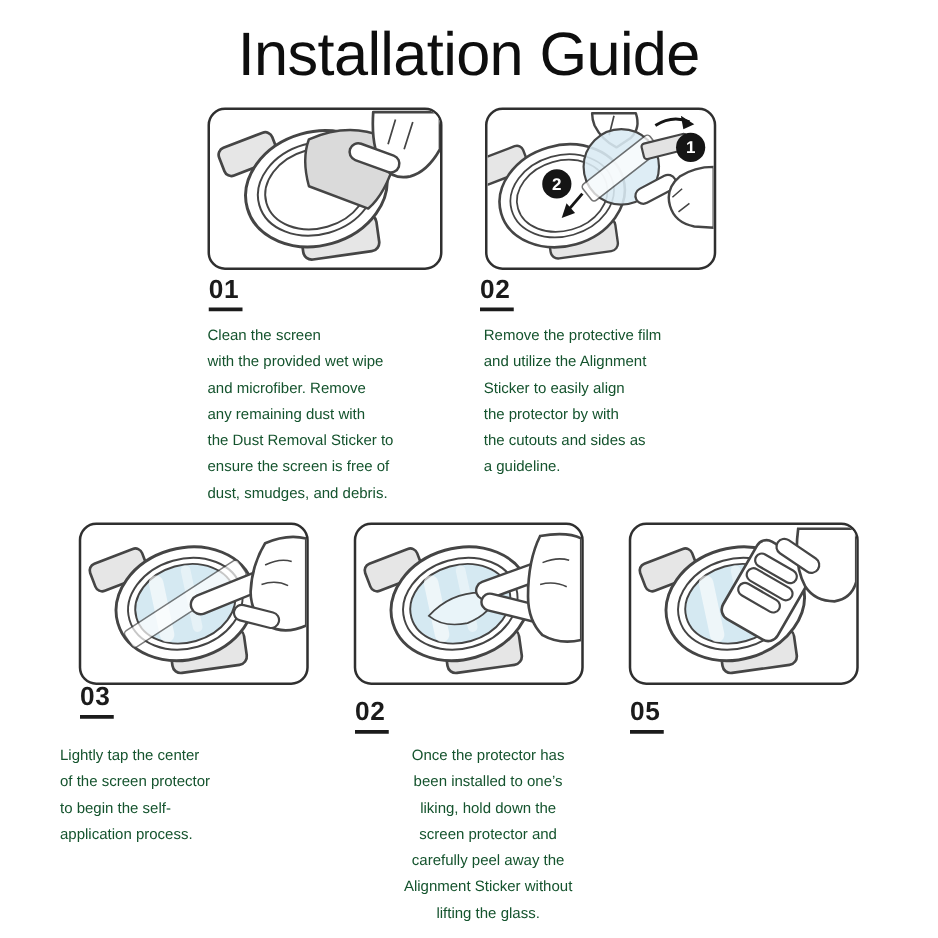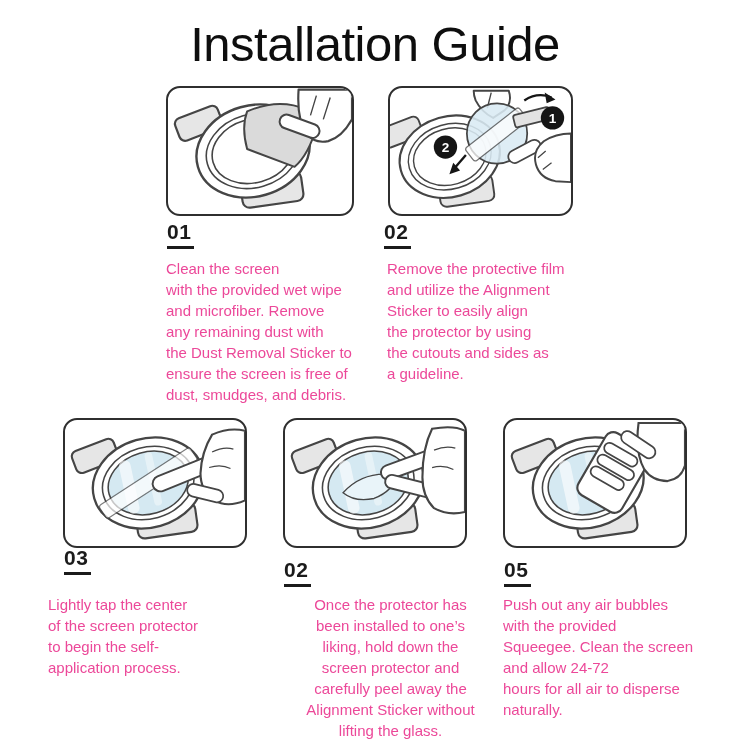--- a/index.html
+++ b/index.html
@@ -4,21 +4,21 @@
 <style>
   html,body{margin:0;padding:0;background:#ffffff;}
   .page{position:relative;width:750px;height:750px;background:#ffffff;overflow:hidden;
         font-family:"Liberation Sans",sans-serif;color:#2b2b2b;}
   .title{position:absolute;left:0;top:16px;width:750px;text-align:center;
          font-size:49px;font-weight:400;color:#0e0e0e;letter-spacing:-0.5px;}
   .figbox{position:absolute;border:2.4px solid #2f2f2f;border-radius:14px;background:#ffffff;overflow:hidden;}
   .figbox svg{display:block;width:100%;height:100%;}
   .stepnum{position:absolute;font-size:21px;font-weight:700;color:#1b1b1b;letter-spacing:0.5px;line-height:20px;}
   .stepnum .bar{width:27px;height:3.2px;background:#1b1b1b;margin-top:4px;}
-  .steptext{position:absolute;font-size:15px;line-height:21px;color:#ec4899;white-space:pre-line;}
+  .steptext{position:absolute;font-size:12px;line-height:21px;color:#14532d;white-space:pre-line;}
   
   #box1{left:166px;top:86px;width:184px;height:126px;}
   #box2{left:388px;top:86px;width:181px;height:126px;}
   #box3{left:63px;top:418px;width:180px;height:126px;}
   #box4{left:283px;top:418px;width:180px;height:126px;}
   #box5{left:503px;top:418px;width:180px;height:126px;}
   #num1{left:167px;top:222px;} #num2{left:384px;top:222px;}
   #num3{left:64px;top:548px;}  #num4{left:284px;top:560px;} #num5{left:504px;top:560px;}
   #txt1{left:166px;top:258px;width:215px;}
   #txt2{left:387px;top:258px;width:215px;}
@@ -117,21 +117,21 @@
       </g>
     </svg>
   </div>
   <div class="stepnum" id="num2">
     <span>02</span>
     <div class="bar"></div>
   </div>
   <div class="steptext" id="txt2">Remove the protective film
 and utilize the Alignment
 Sticker to easily align
-the protector by using
+the protector by with
 the cutouts and sides as
 a guideline.</div>
 
   <div class="figbox" id="box3">
     <svg viewBox="0 0 186 124">
       <g class="blue-screen">
           <use href="#watchbody"></use>
           <use href="#screenstripes"></use>
         </g>
       <g transform="rotate(-33 86 62)">
@@ -204,20 +204,14 @@
         </g>
         <path d="M138 0 L186 0 L186 44 Q182 58 168 60 Q152 60 144 48 Q134 30 138 0 Z" fill="#ffffff" stroke="#454545" stroke-width="2.2"></path>
         <rect x="118" y="16" width="40" height="13" rx="6.5" transform="rotate(34 138 22)" fill="#ffffff" stroke="#454545" stroke-width="1.8"></rect>
       </g>
     </svg>
   </div>
   <div class="stepnum" id="num5">
     <span>05</span>
     <div class="bar"></div>
   </div>
-  <div class="steptext" id="txt5">Push out any air bubbles
-with the provided
-Squeegee. Clean the screen
-and allow 24-72
-hours for all air to disperse
-naturally.</div>
 
 </div>
 
 </body></html>

